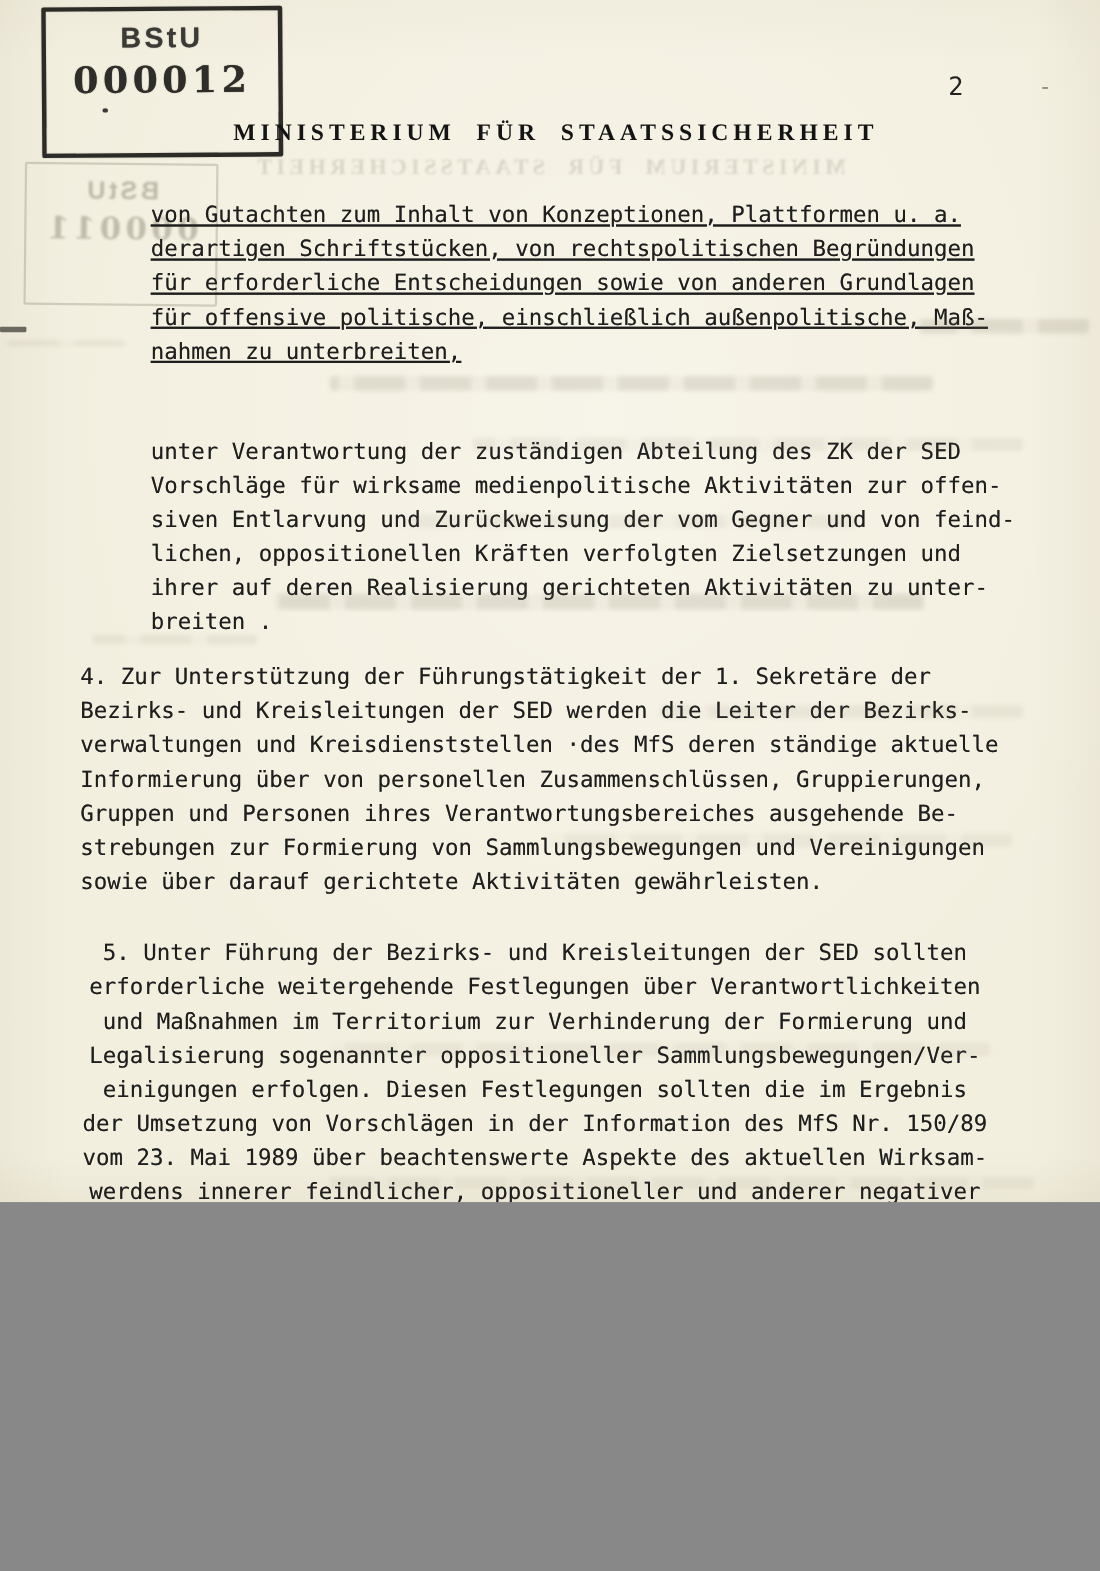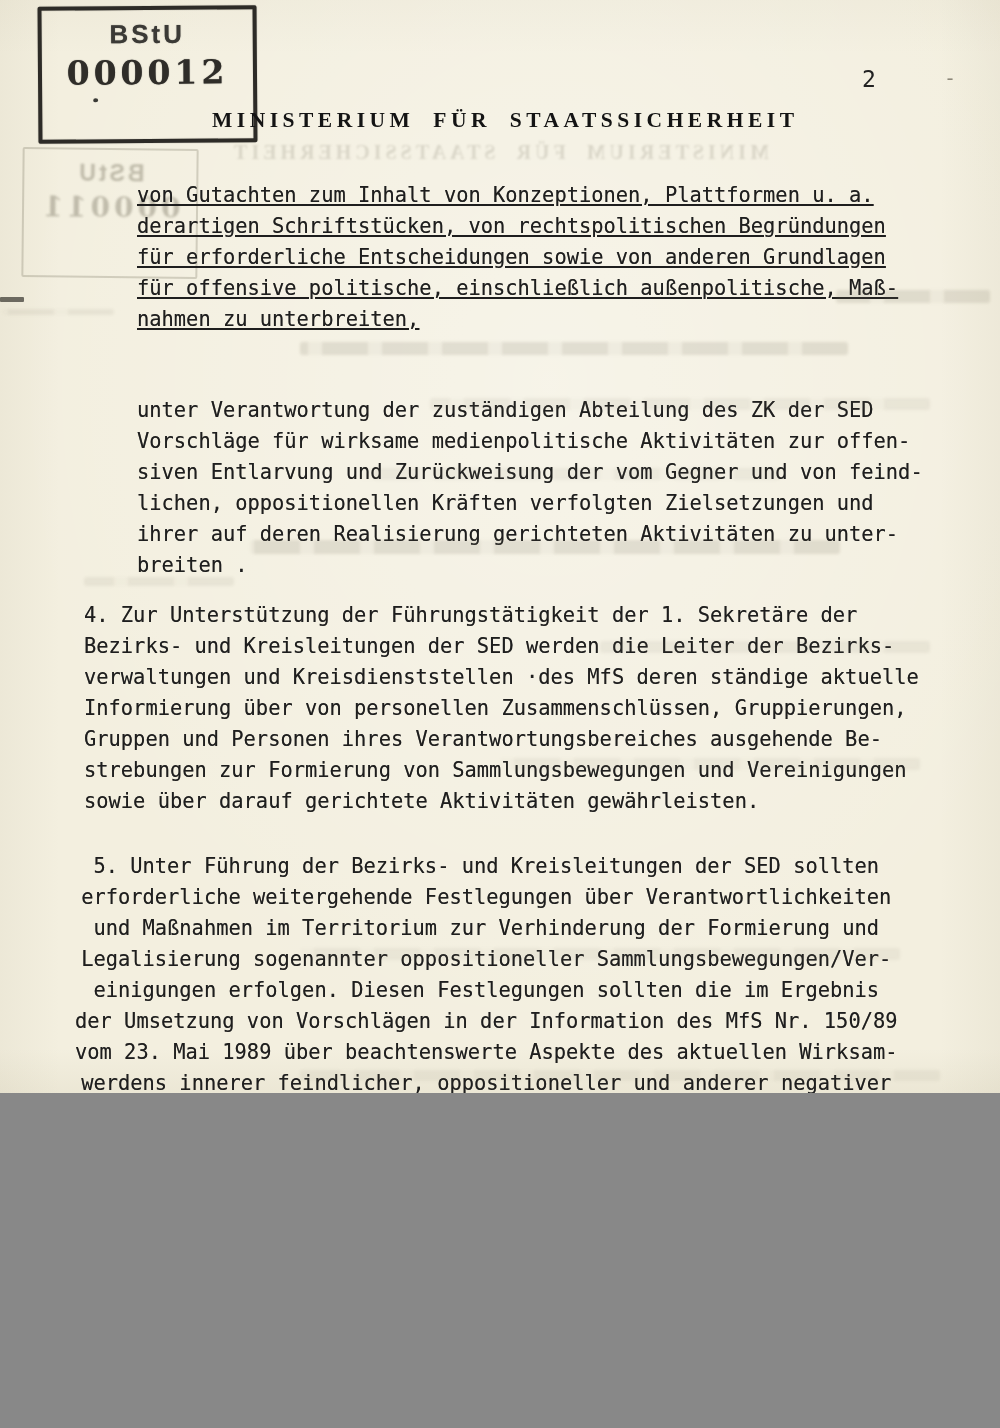--- a/index.html
+++ b/index.html
@@ -22,21 +22,21 @@
     position: absolute;
     font-family: "DejaVu Sans Mono", monospace;
     font-size: 20.4px;
     line-height: 31px;
     white-space: pre-line;
     color: #1e1e1e;
     text-shadow: 0 0 0.5px rgba(30,30,30,0.55);
   }
   .p1 { left: 137px; top: 180px; text-decoration: underline; }
   .p2 { left: 137px; top: 395px; }
-  .p4 { left: 84px;  top: 600px; }
+  .p4 { left: 73px;  top: 600px; }
   .p5 { left: 75px;  top: 851px; text-align: center; }
 
   
   .header {
     position: absolute;
     left: 212px; top: 108px;
     margin: 0;
     font-family: "Liberation Serif", "DejaVu Serif", serif;
     font-weight: bold;
     font-size: 21.5px;

